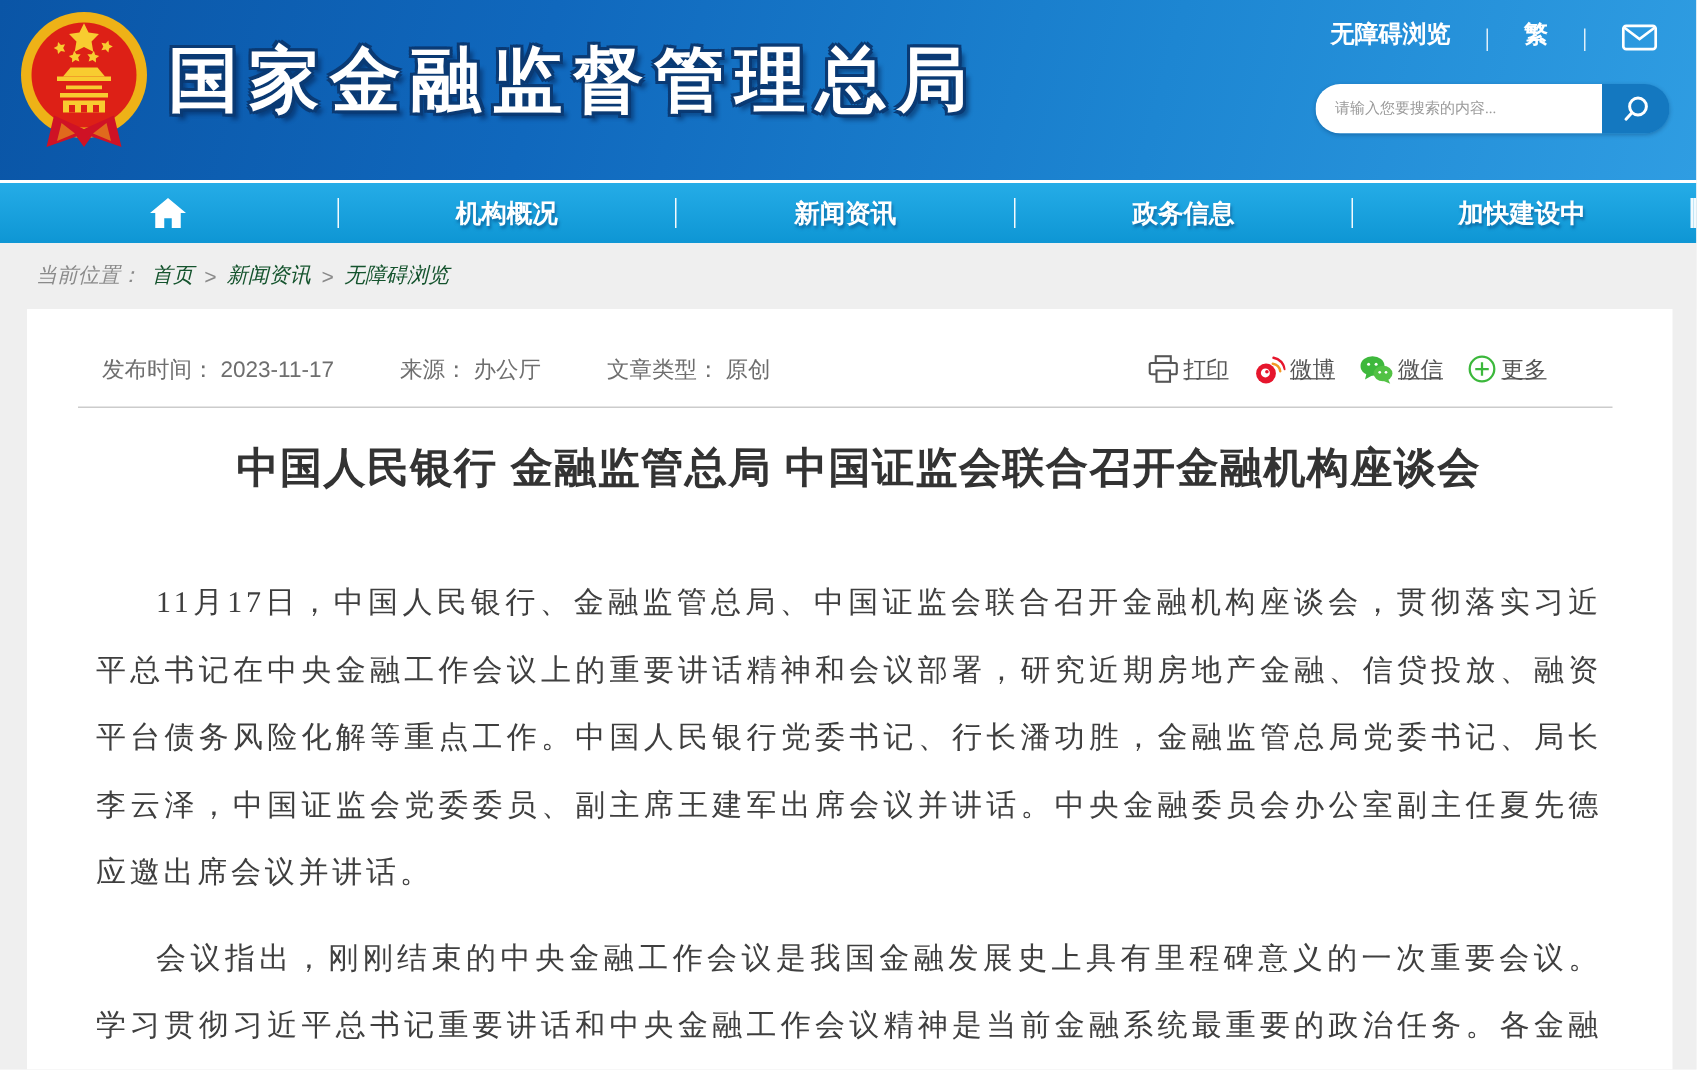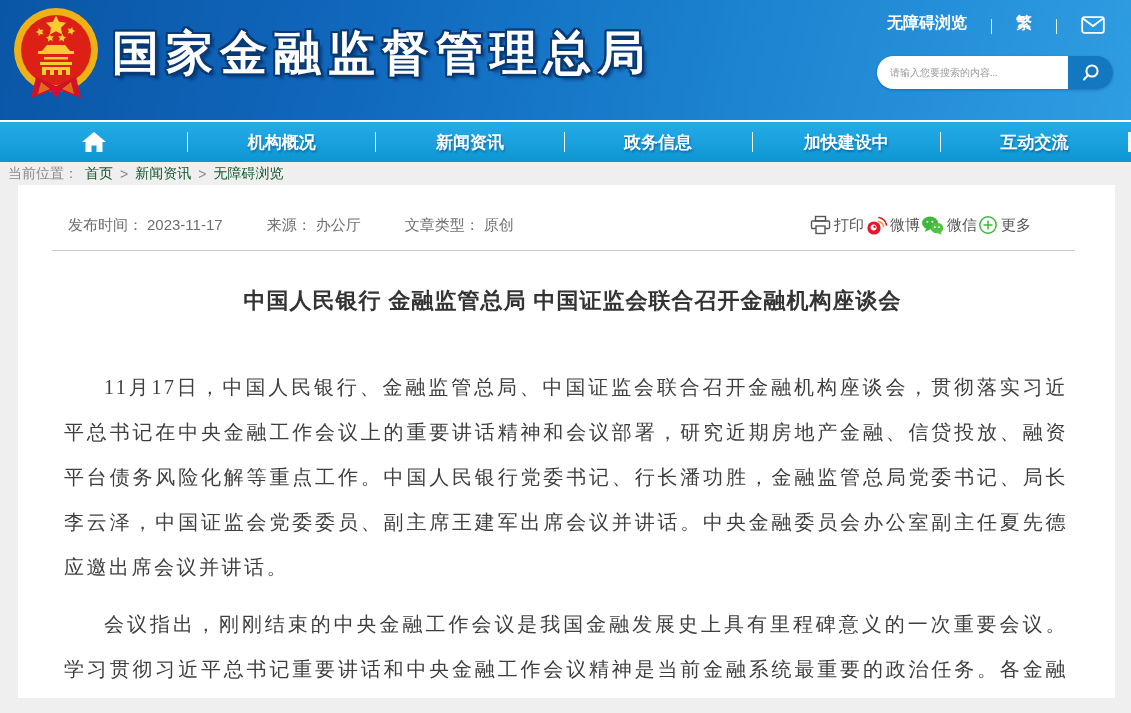--- a/index.html
+++ b/index.html
@@ -28,37 +28,37 @@
 
   
   .nav { height:42px; border-top:2px solid #ffffff; display:flex; align-items:stretch;
     background:linear-gradient(#25ace7,#0e96d4); }
   .nav-item { flex:1; display:flex; align-items:center; justify-content:center;
     color:#fff; font-size:17px; font-weight:bold; text-decoration:none; cursor:pointer;
     text-shadow:1px 2px 2px rgba(6,70,125,.55); }
   .nav-sep { width:1px; background:rgba(255,255,255,.95); margin:10px 0; }
 
   
-  .breadcrumb { height:23px; display:flex; align-items:center; gap:7px;
-    padding-left:8px; font-size:14px; color:#8a8a8a; background:#efefef; }
+  .breadcrumb { height:44px; display:flex; align-items:center; gap:7px;
+    padding-left:24px; font-size:14px; color:#8a8a8a; background:#efefef;font-style:italic; }
   .crumb-link { color:#14532d; text-decoration:none; cursor:pointer; }
   .crumb-sep { color:#8a8a8a; }
 
   
   .panel { margin-left:18px; width:1097px; height:513px; background:#ffffff; overflow:hidden; }
   .meta-row { display:flex; justify-content:space-between; align-items:center;
     padding:30px 84px 0 50px; font-size:15px; color:#6e6e6e; }
   .meta-left { display:flex; gap:44px; white-space:nowrap; }
   .meta-item .meta-value { margin-left:4px; }
-  .share { display:flex; gap:1px; align-items:flex-start; }
+  .share { display:flex; gap:16px; align-items:flex-start;text-decoration:underline; }
   .share-item { display:flex; align-items:center; gap:3px; font-size:15px; color:#555;
     cursor:pointer; white-space:nowrap; }
   .divider { border-bottom:1px solid #cccccc; margin:15px 40px 0 34px; }
-  .article-title { text-align:center; font-size:22px; font-weight:bold; color:#333;
-    margin-top:35px; letter-spacing:1px;padding-left:12px; }
+  .article-title { text-align:center; font-size:28px; font-weight:bold; color:#333;
+    margin-top:21px; letter-spacing:1px;padding-left:12px; }
   .article-body { padding:37px 35px 0 34px; font-family:"Liberation Serif","DejaVu Serif",serif;
     font-size:20px; line-height:45px; color:#3f3f3f; text-align:justify; letter-spacing:2.5px; }
   .article-body p { text-indent:2em; margin:12px; }
 </style>
 </head>
 <body>
 
 <div class="page">
 
   <div class="header">
@@ -120,21 +120,20 @@
     </a>
     <span class="nav-sep"></span>
     <a class="nav-item">机构概况</a>
     <span class="nav-sep"></span>
     <a class="nav-item">新闻资讯</a>
     <span class="nav-sep"></span>
     <a class="nav-item">政务信息</a>
     <span class="nav-sep"></span>
     <a class="nav-item">加快建设中</a>
     <span class="nav-sep"></span>
-    <a class="nav-item">互动交流</a>
     <span class="nav-sep"></span>
     <span class="nav-sep"></span>
     <span class="nav-sep"></span>
   </nav>
 
   <div class="breadcrumb">
     <span>当前位置：</span>
     <a class="crumb-link">首页</a>
     <span class="crumb-sep">&gt;</span>
     <a class="crumb-link">新闻资讯</a>

